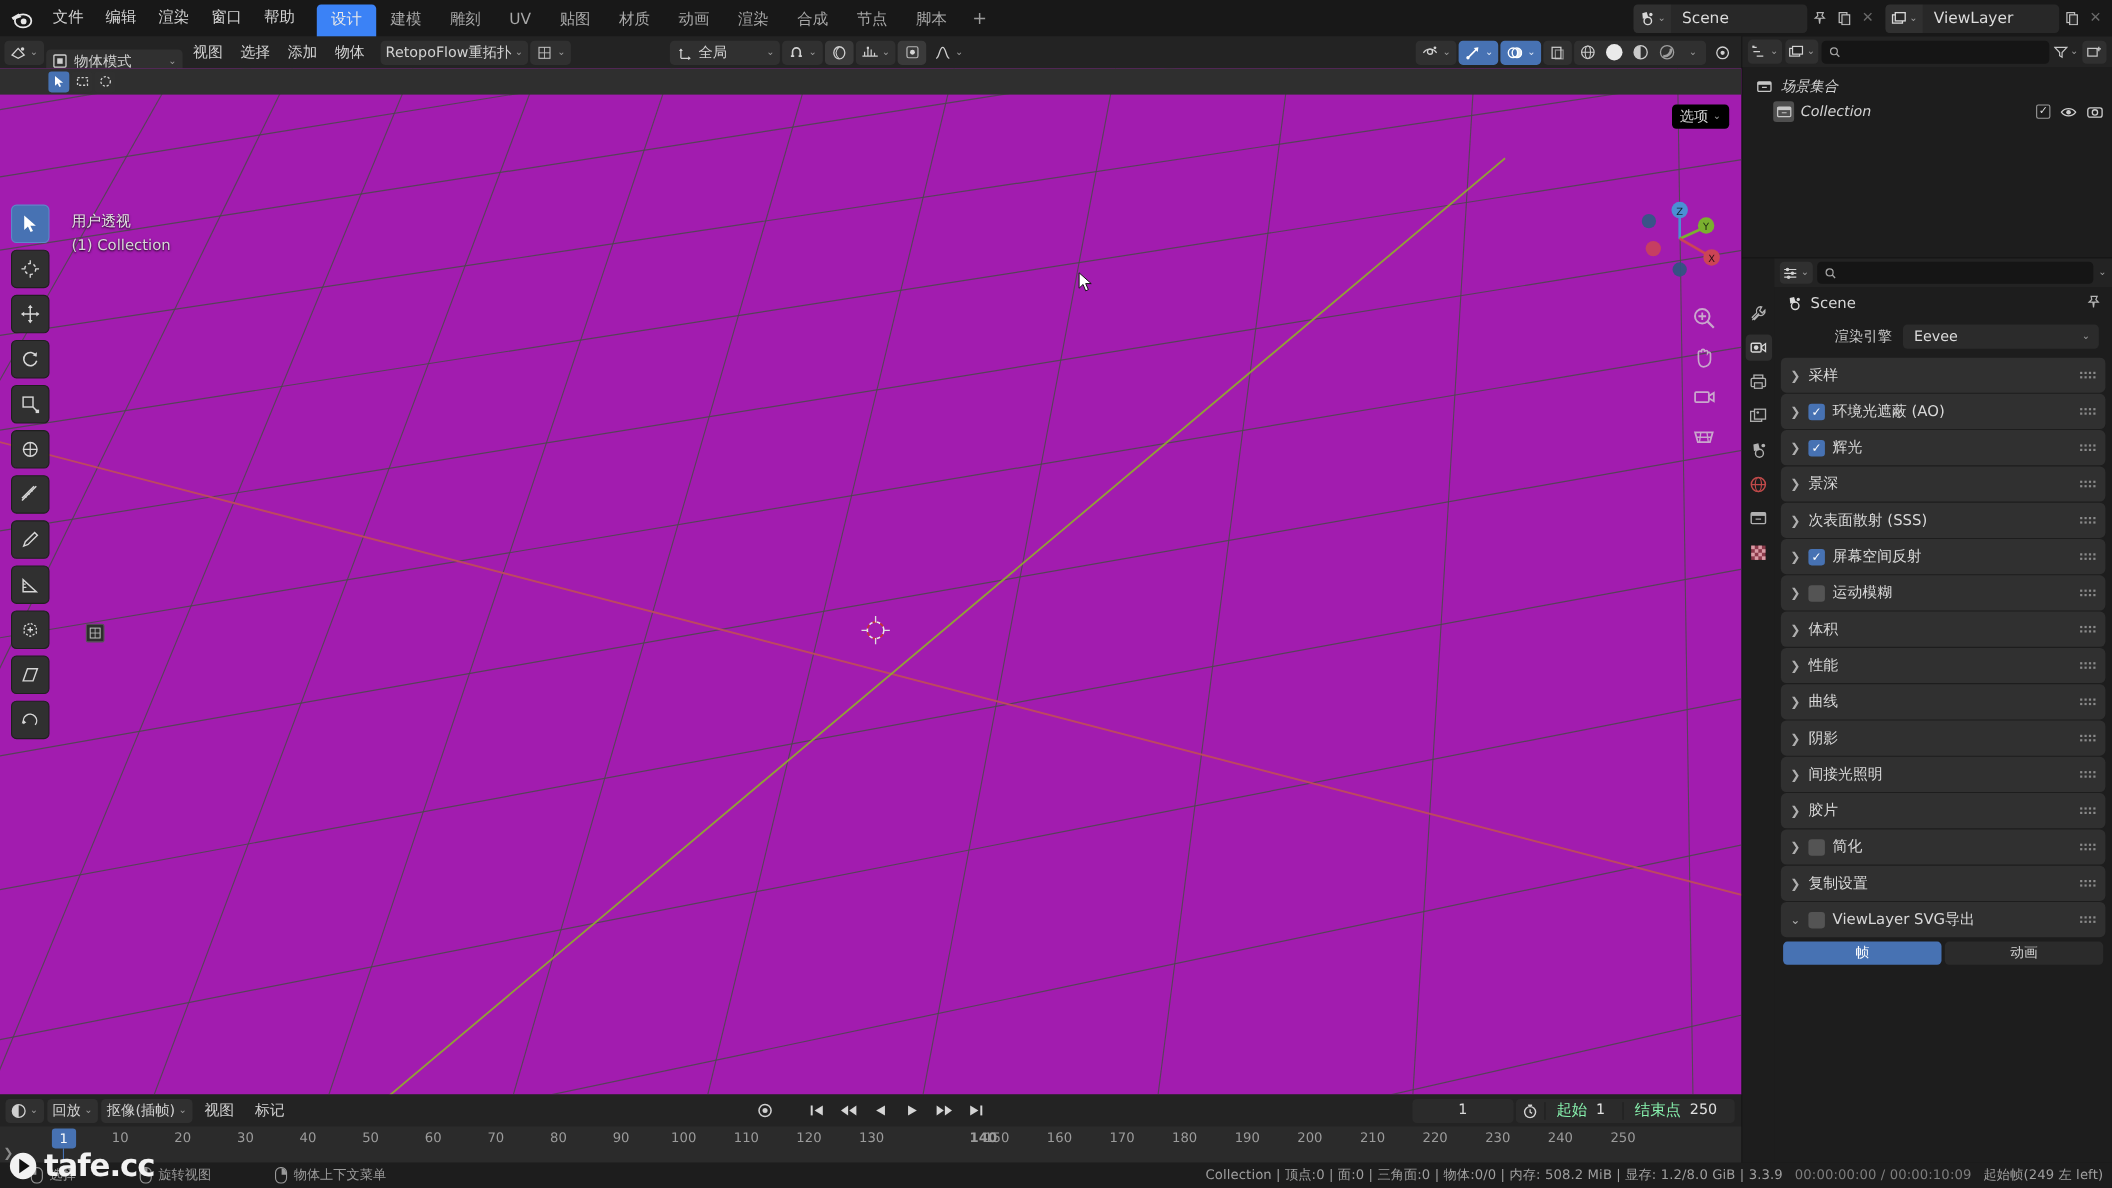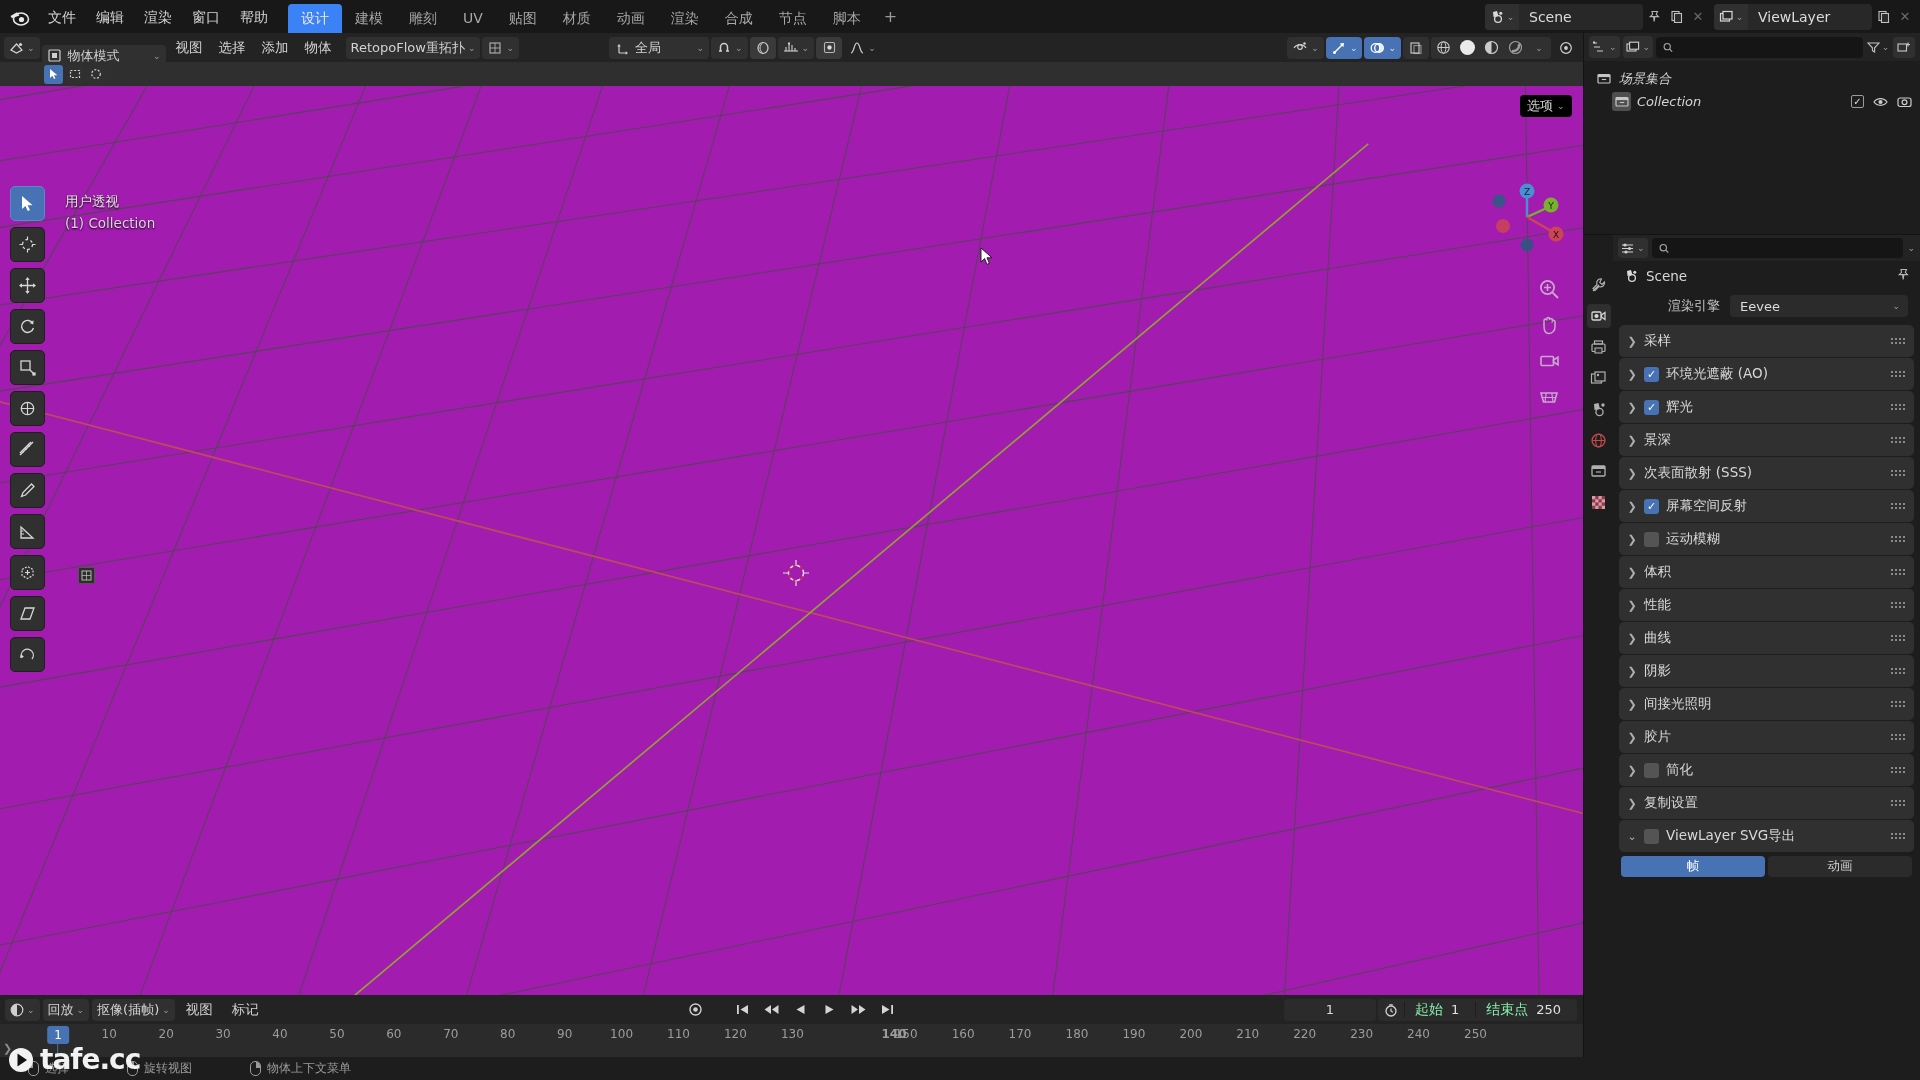--- a/index.html
+++ b/index.html
@@ -175,21 +175,21 @@
 <div class="app">
 
   <div class="topbar">
     <div class="blender-logo">
       <svg width="22" height="18" viewBox="0 0 22 18">
         <ellipse cx="13" cy="11" rx="7.5" ry="6" fill="none" stroke="#e8e8e8" stroke-width="1.6"></ellipse>
         <circle cx="13.5" cy="11.5" r="2.6" fill="#e8e8e8"></circle>
         <path d="M2.5 8 L9 4.2 L11.5 7.5 L4 10.2 Z" fill="#e8e8e8"></path>
       </svg>
     </div>
-    <div id="app-menus" style="display:flex;align-items:flex-end;">
+    <div id="app-menus" style="display:flex;align-items:flex-end;font-family:Liberation Serif, serif;">
         <div class="menu-item">文件</div>
         <div class="menu-item">编辑</div>
         <div class="menu-item">渲染</div>
         <div class="menu-item">窗口</div>
         <div class="menu-item">帮助</div>
       </div>
     <div id="wsp-tabs" class="wsp-tabs">
         <div class="wsp-tab active">设计</div>
         <div class="wsp-tab">建模</div>
         <div class="wsp-tab">雕刻</div>
@@ -1195,20 +1195,25 @@
         </div>
         <div class="sbi">
           <span class="sb-mouse m"></span>
           <span>旋转视图</span>
         </div>
         <div class="sbi">
           <span class="sb-mouse r"></span>
           <span>物体上下文菜单</span>
         </div>
       </div>
+    <div class="status-right">
+      <span>Collection | 顶点:0 | 面:0 | 三角面:0 | 物体:0/0 | 内存: 508.2 MiB | 显存: 1.2/8.0 GiB | 3.3.9</span>
+      <span class="dim" style="margin-left:7px;">00:00:00:00 / 00:00:10:09</span>
+      <span style="margin-left:7px;">起始帧(249 左 left)</span>
+    </div>
   </div>
 
   <div class="wm">
     <svg width="26" height="26" viewBox="0 0 26 26">
       <circle cx="13" cy="13" r="12" fill="#f2f2f2"></circle>
       <path d="M9.5 6.5 L9.5 19.5 L19 13 Z" fill="#111"></path>
     </svg>
     <span class="wm-txt">tafe.cc</span>
   </div>
 </div>

